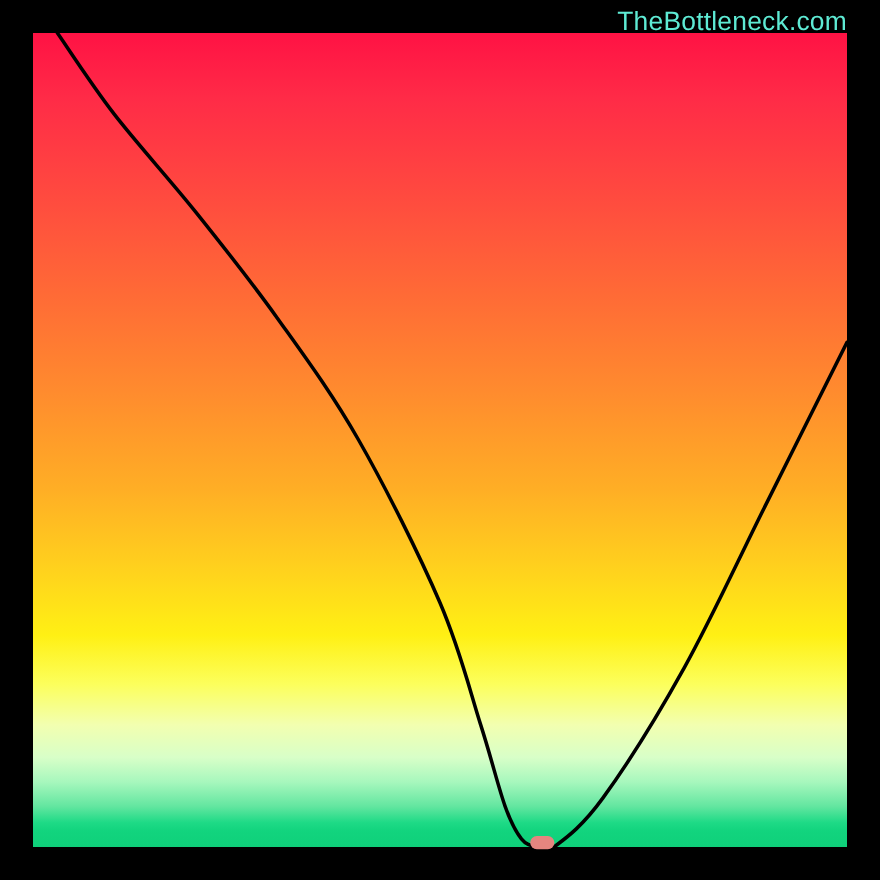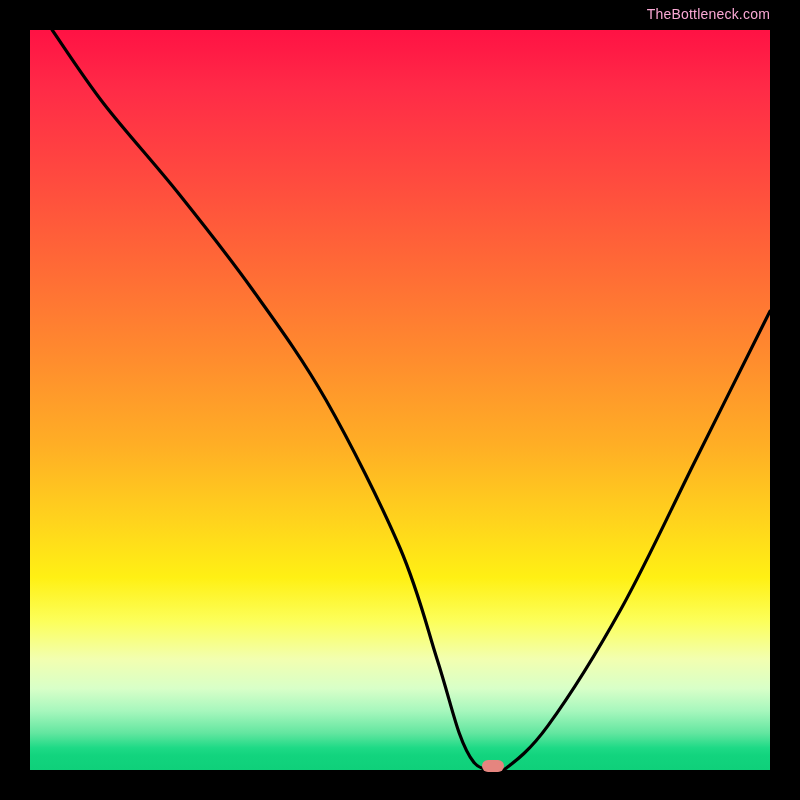--- a/index.html
+++ b/index.html
@@ -40,22 +40,22 @@
       #63e6a0 95%,
       #1eda86 97%,
       #12d47e 98%,
       #0fd07a 100%
     );
   }
   .watermark {
     position: absolute;
     top: 6px;
     right: 30px;
-    color: #f9a8d4;
-    font-size: 14px;
+    color: #5eead4;
+    font-size: 24px;
     letter-spacing: 0.2px;
     font-weight: 400;
   }
   svg.curve {
     position: absolute;
     left: 0;
     top: 0;
     width: 740px;
     height: 740px;
   }

